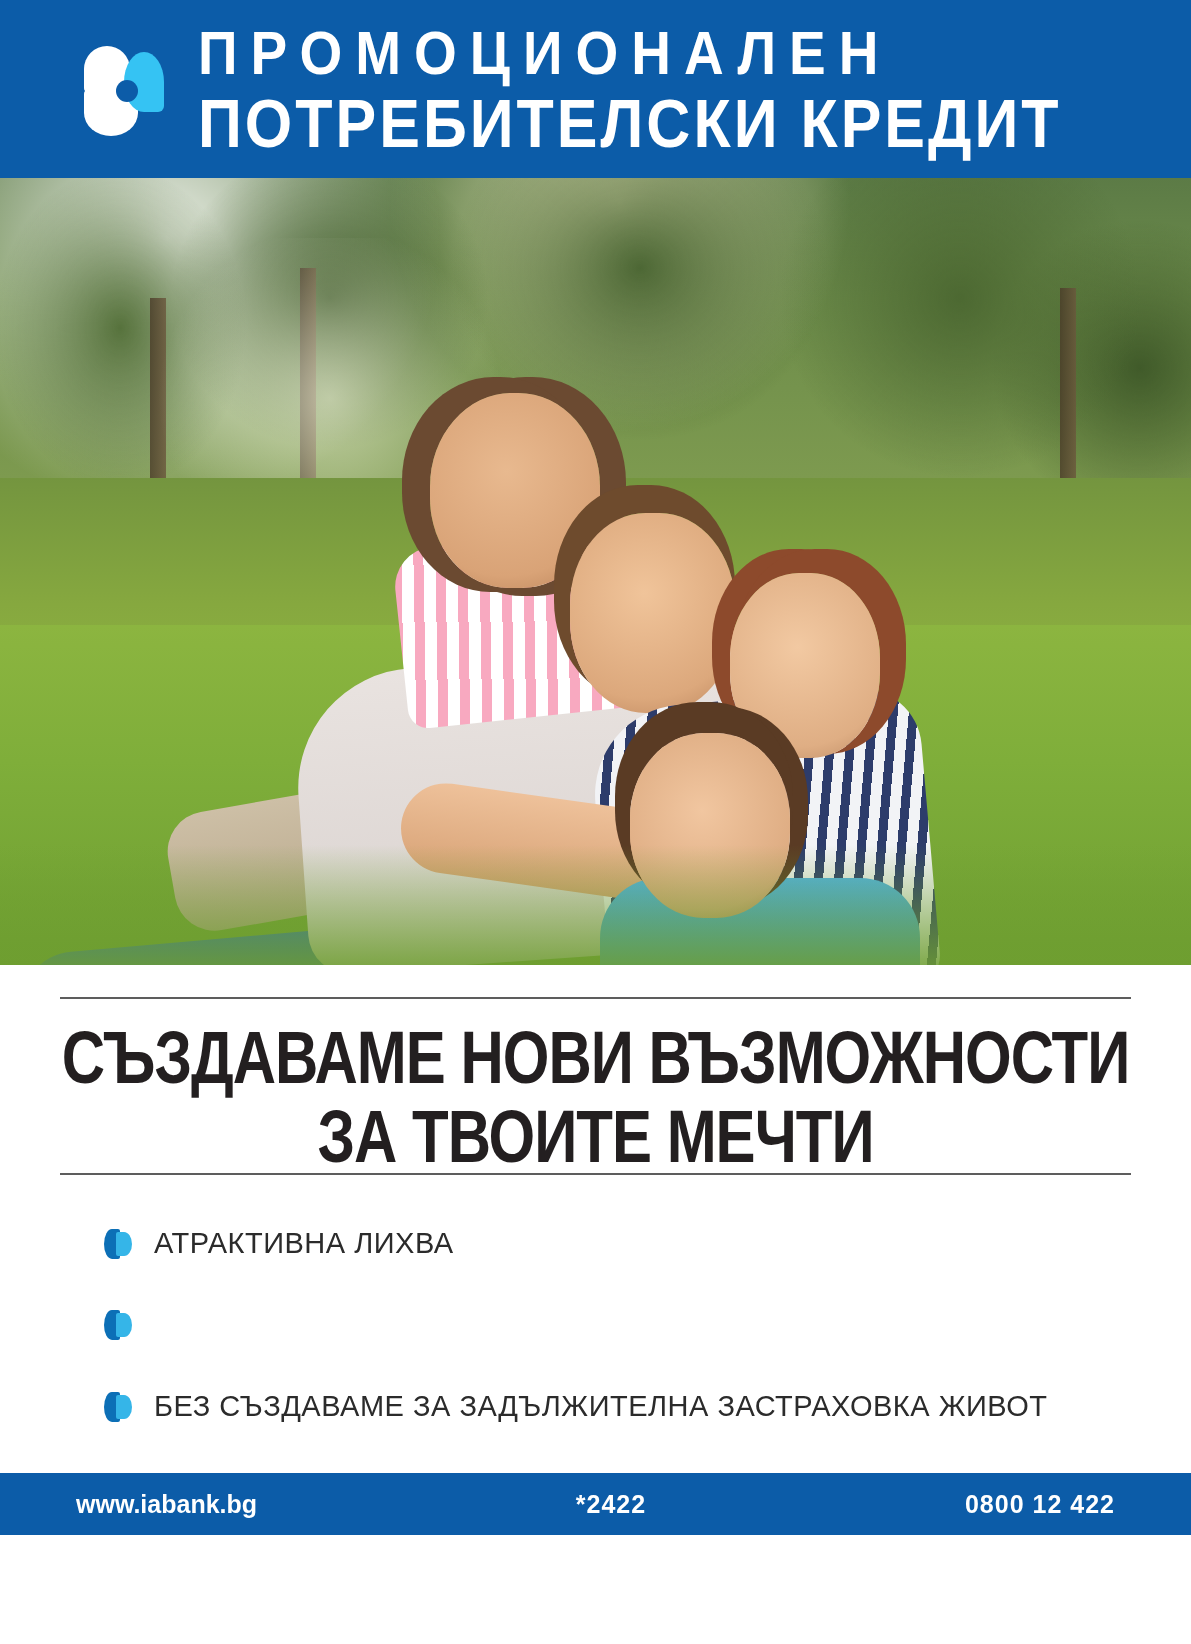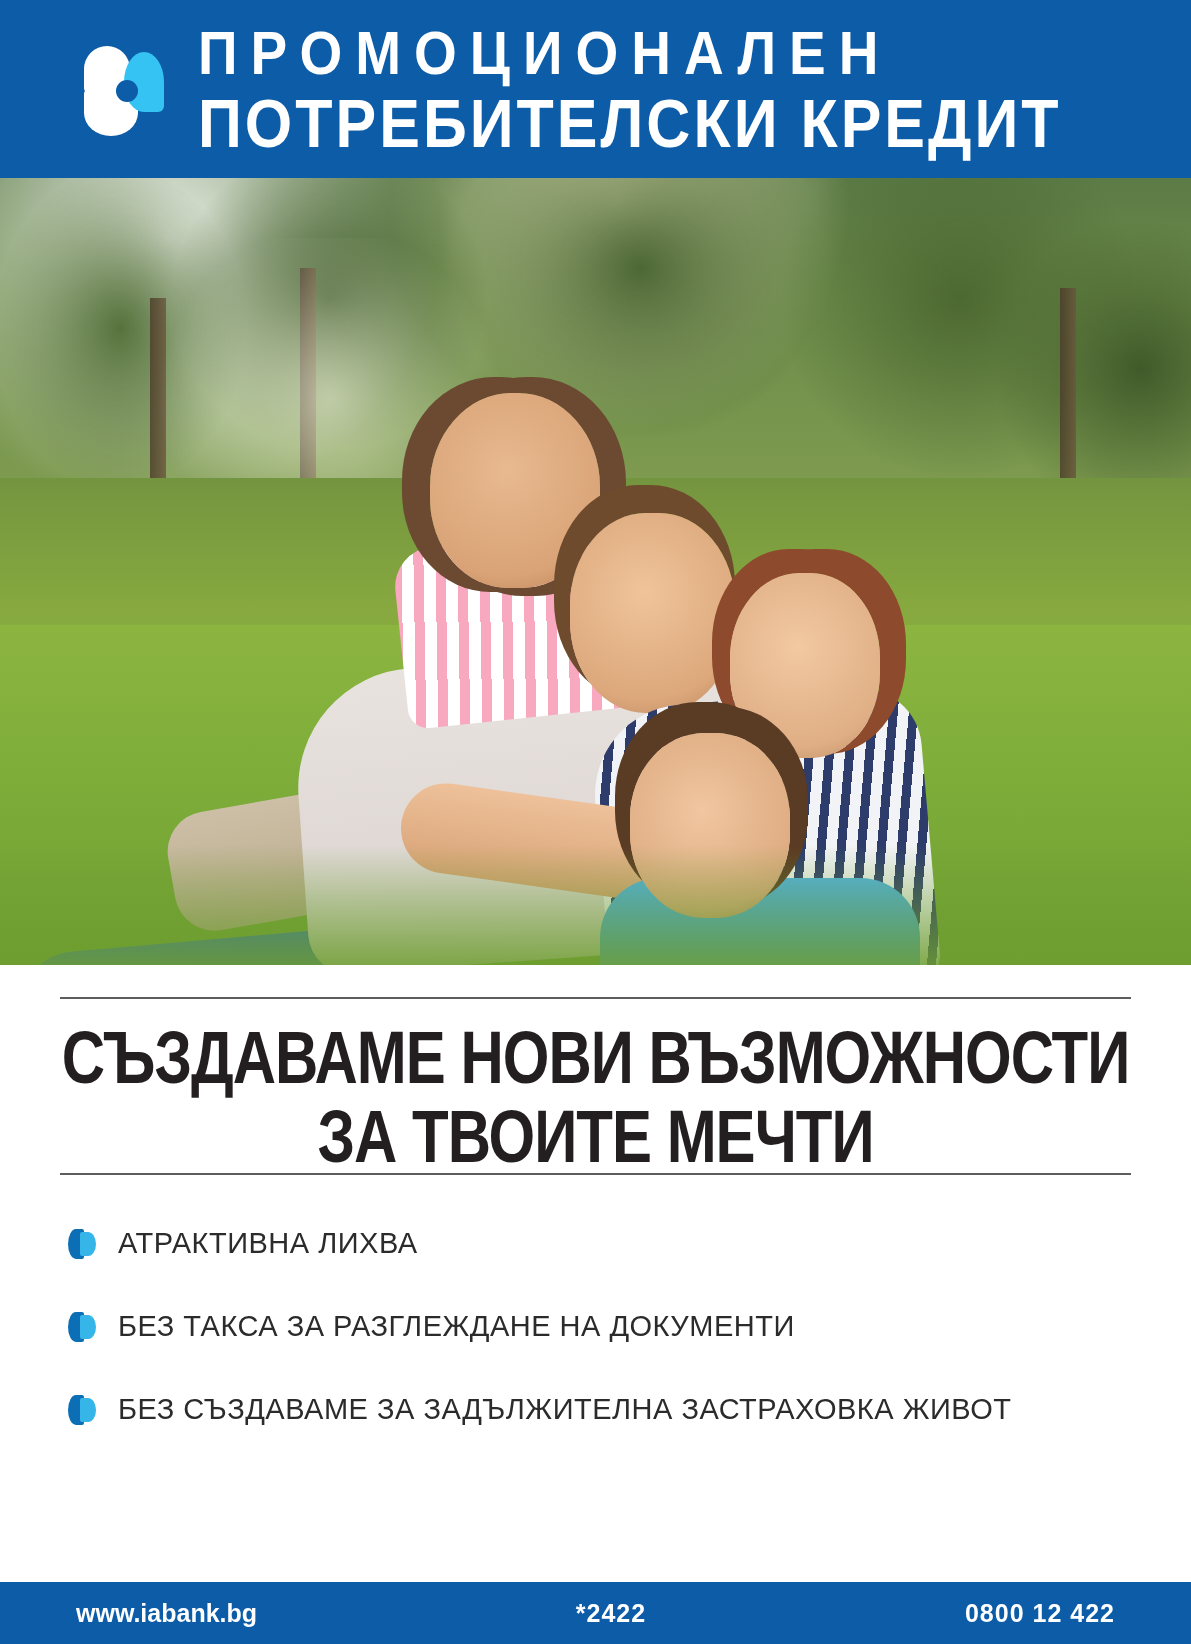--- a/index.html
+++ b/index.html
@@ -10,21 +10,21 @@
   body {
     width: 1191px;
     height: 1644px;
     font-family: "Liberation Sans", sans-serif;
     overflow: hidden;
     position: relative;
   }
 
   .poster {
     width: 1191px;
-    height: 1644px;
+    height: 1172px;
     position: relative;
     background: #ffffff;
     display: flex;
     flex-direction: column;
   }
 
   
   .header {
     background: #0c5ca8;
     height: 178px;
@@ -282,20 +282,21 @@
   }
 
   .benefits {
     margin-top: 52px;
     padding-left: 8px;
   }
   .benefit {
     display: flex;
     align-items: center;
     margin-bottom: 50px;
+    margin-left: 36px;
   }
   .bullet-icon {
     width: 28px;
     height: 30px;
     position: relative;
     flex: 0 0 auto;
     margin-right: 22px;
   }
   .bullet-icon .bi-dark {
     position: absolute;
@@ -400,21 +401,20 @@
           <span class="bi-light"></span>
         </span>
         <span class="benefit-text">АТРАКТИВНА ЛИХВА</span>
       </div>
 
       <div class="benefit">
         <span class="bullet-icon">
           <span class="bi-dark"></span>
           <span class="bi-light"></span>
         </span>
-        <span class="benefit-text">БЕЗ ТАКСА ЗА РАЗГЛЕЖДАНЕ НА ДОКУМЕНТИ</span>
       </div>
 
       <div class="benefit">
         <span class="bullet-icon">
           <span class="bi-dark"></span>
           <span class="bi-light"></span>
         </span>
         <span class="benefit-text">БЕЗ СЪЗДАВАМЕ ЗА ЗАДЪЛЖИТЕЛНА ЗАСТРАХОВКА ЖИВОТ</span>
       </div>
     </div>

